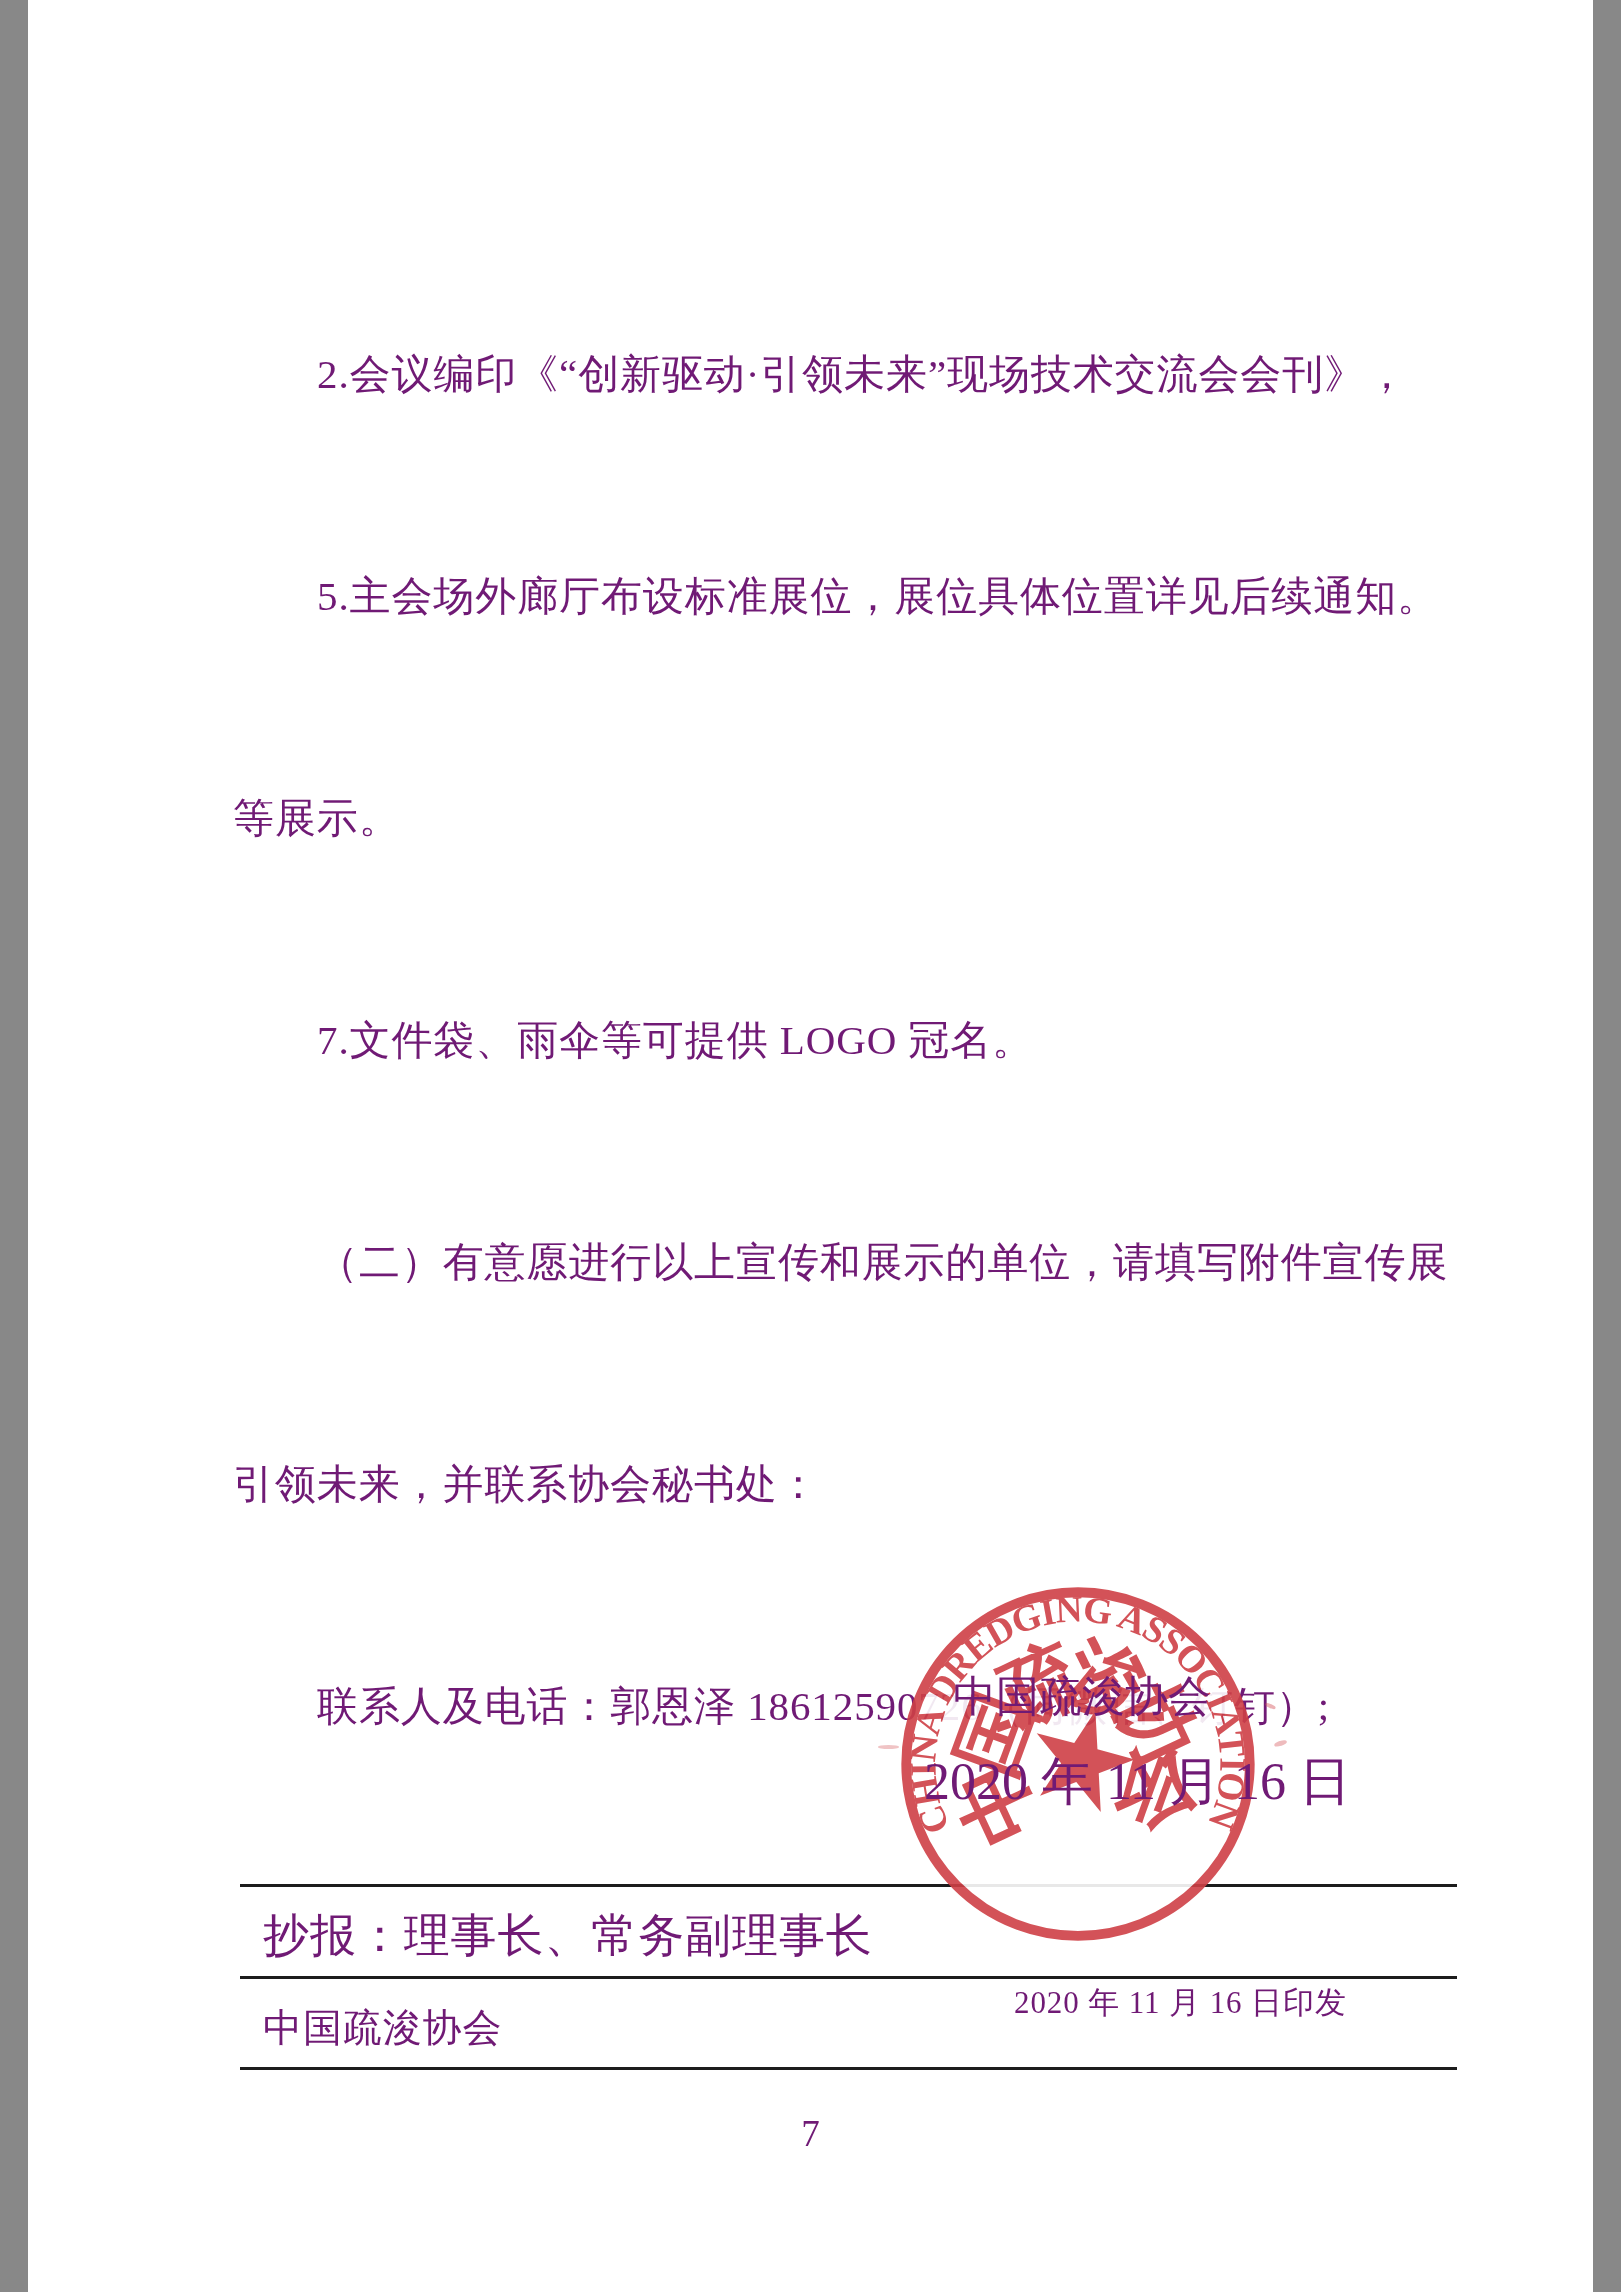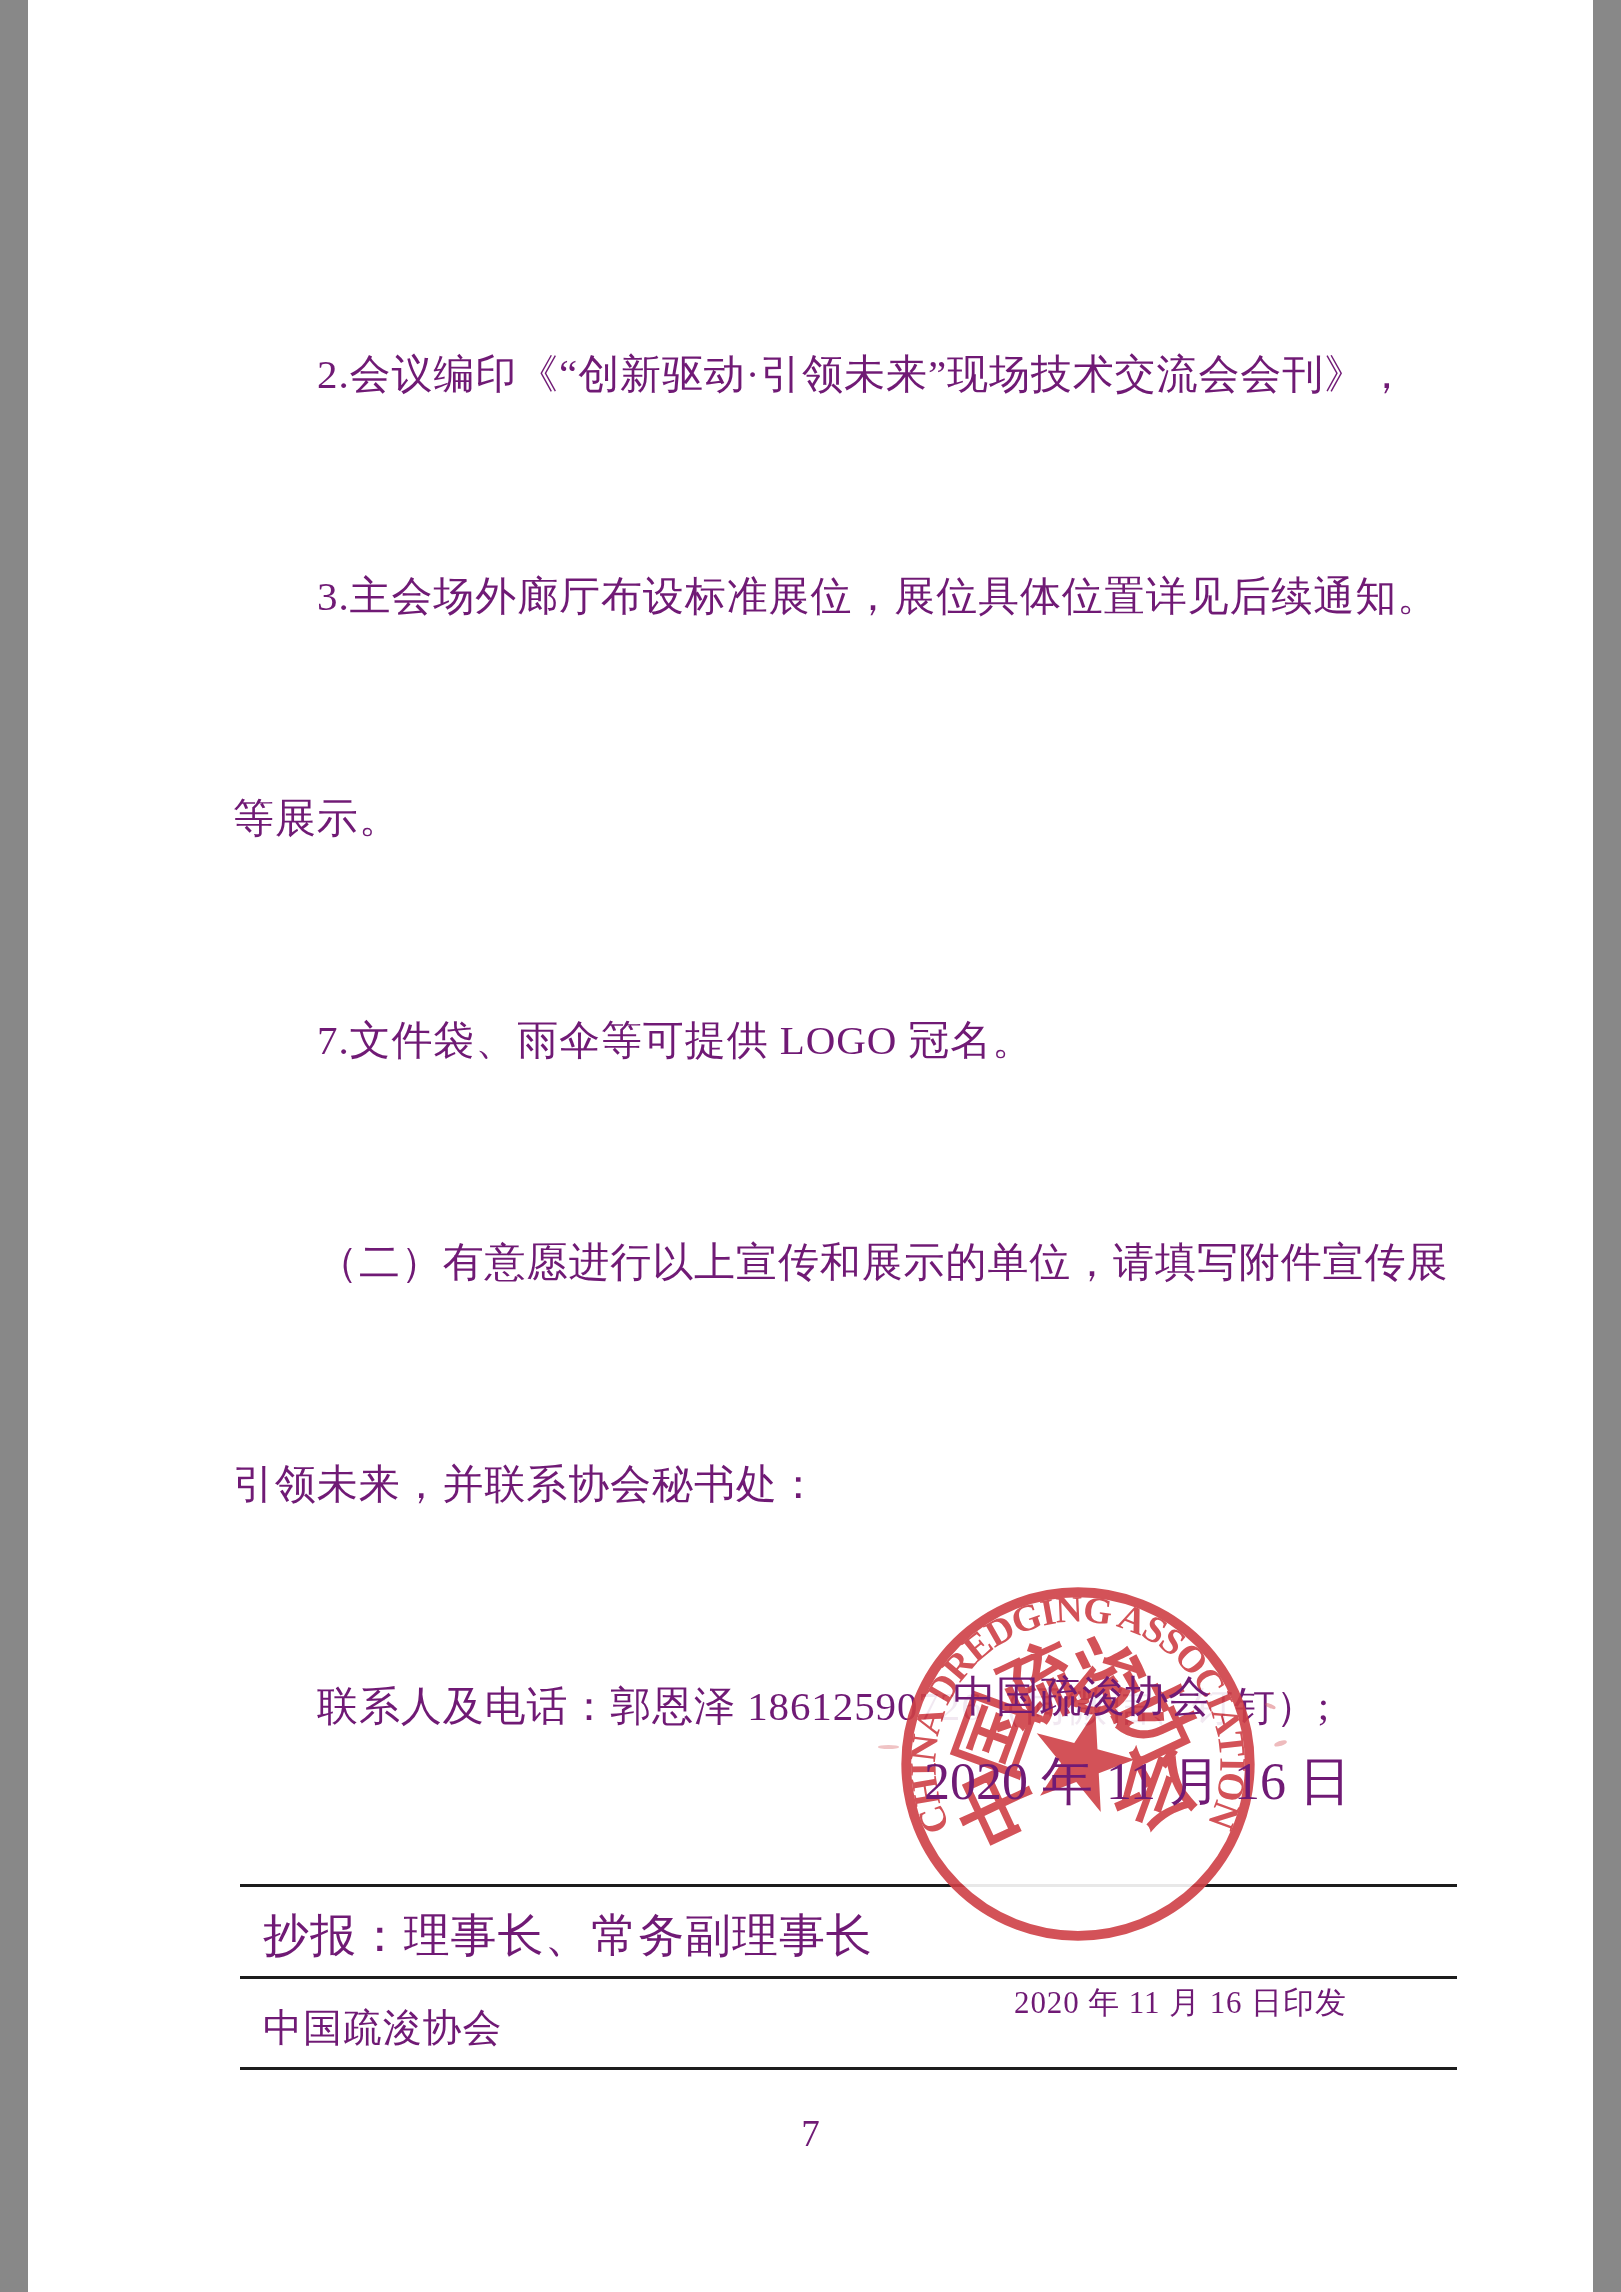--- a/index.html
+++ b/index.html
@@ -68,21 +68,21 @@
     text-align: center; font-size: 37px;
   }
 </style>
 </head>
 <body>
 
 <div class="page">
 
   <div class="doc-text">
     <div class="line ind">2.会议编印《“创新驱动·引领未来”现场技术交流会会刊》，</div>
-    <div class="line ind">3.主会场外廊厅布设标准展位，展位具体位置详见后续通知。</div>
+    <div class="line ind">5.主会场外廊厅布设标准展位，展位具体位置详见后续通知。</div>
     <div class="line">等展示。</div>
     <div class="line ind">7.文件袋、雨伞等可提供 LOGO 冠名。</div>
     <div class="line ind">（二）有意愿进行以上宣传和展示的单位，请填写附件宣传展</div>
     <div class="line">引领未来，并联系协会秘书处：</div>
     <div class="line ind">联系人及电话：郭恩泽 18612590726（同微信、钉钉）;</div>
     
     
     
     
     

